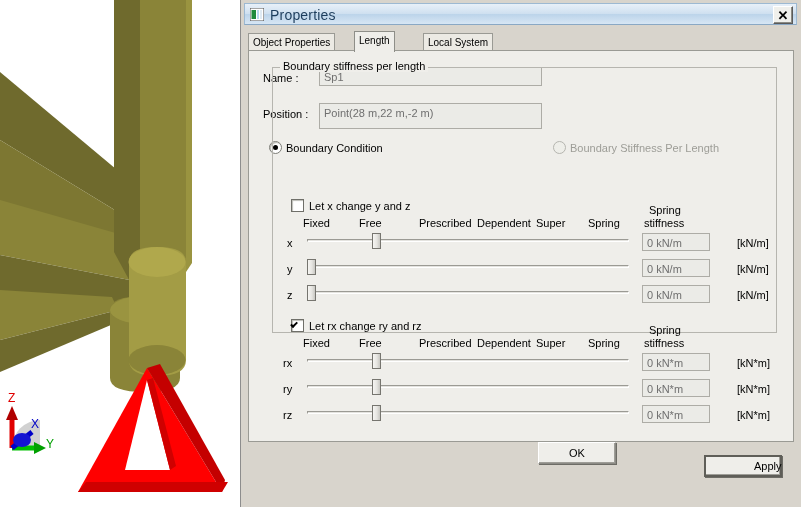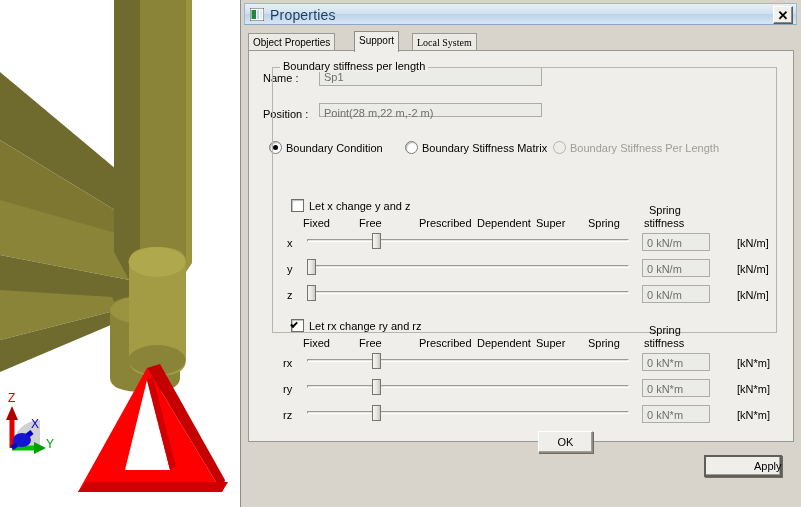--- a/index.html
+++ b/index.html
@@ -175,37 +175,34 @@
       <rect x="1.5" y="2" width="4.5" height="9" fill="#1f8a3c"></rect>
       <rect x="7" y="2" width="2" height="9" fill="#b8d8ee"></rect>
       <rect x="10" y="2" width="2" height="9" fill="#dfeaf3"></rect>
     </svg>
     <div id="title-text">Properties</div>
     <div id="close-btn">✕</div>
   </div>
 
   <div id="tabstrip">
     <div class="tab" style="left:0;">Object Properties</div>
-    <div class="tab active" style="left:106px;">Support</div>
-    <div class="tab" style="left:164px;font-family:Liberation Serif, serif;">Local System</div>
+    <div class="tab active" style="left:106px;">Length</div>
+    <div class="tab" style="left:175px;">Local System</div>
   </div>
 
   <div id="tabpage">
 
     <div class="lbl" style="left:14px;top:21px;">Name :</div>
     <div class="txtbox" style="left:70px;top:16px;width:223px;height:19px;">Sp1</div>
 
     <div class="lbl" style="left:14px;top:57px;">Position :</div>
-    <div class="txtbox" style="left:70px;top:52px;width:223px;height:14px;">Point(28 m,22 m,-2 m)</div>
+    <div class="txtbox" style="left:70px;top:52px;width:223px;height:26px;">Point(28 m,22 m,-2 m)</div>
 
     <div class="radio checked" style="left:20px;top:90px;">
       <span class="dot"></span><span>Boundary Condition</span>
-    </div>
-    <div class="radio" style="left:156px;top:90px;">
-      <span class="dot"></span><span>Boundary Stiffness Matrix</span>
     </div>
     <div class="radio disabled" style="left:304px;top:90px;">
       <span class="dot"></span><span>Boundary Stiffness Per Length</span>
     </div>
 
     <div id="groupbox"></div>
     <div id="groupbox-label">Boundary stiffness per length</div>
 
     <div class="chk" style="left:42px;top:148px;">
       <span class="box"></span><span>Let x change y and z</span>
@@ -275,15 +272,15 @@
 
     <div class="rowlbl" style="left:34px;top:358px;">rz</div>
     <div class="slider" style="left:58px;top:354px;width:322px;">
       <div class="track"></div>
       <div class="thumb" style="left:65px;"></div>
     </div>
     <div class="txtbox" style="left:393px;top:354px;width:68px;height:18px;">0 kN*m</div>
     <div class="unit" style="left:468px;top:358px;">[kN*m]</div>
   </div>
 
-  <div class="btn" style="left:297px;top:431px;width:55px;">OK</div>
+  <div class="btn" style="left:297px;top:442px;width:78px;">OK</div>
   <div class="btn focused" style="left:463px;top:455px;width:78px;padding-left:48px;">Apply</div>
 </div>
 
 </body></html>

